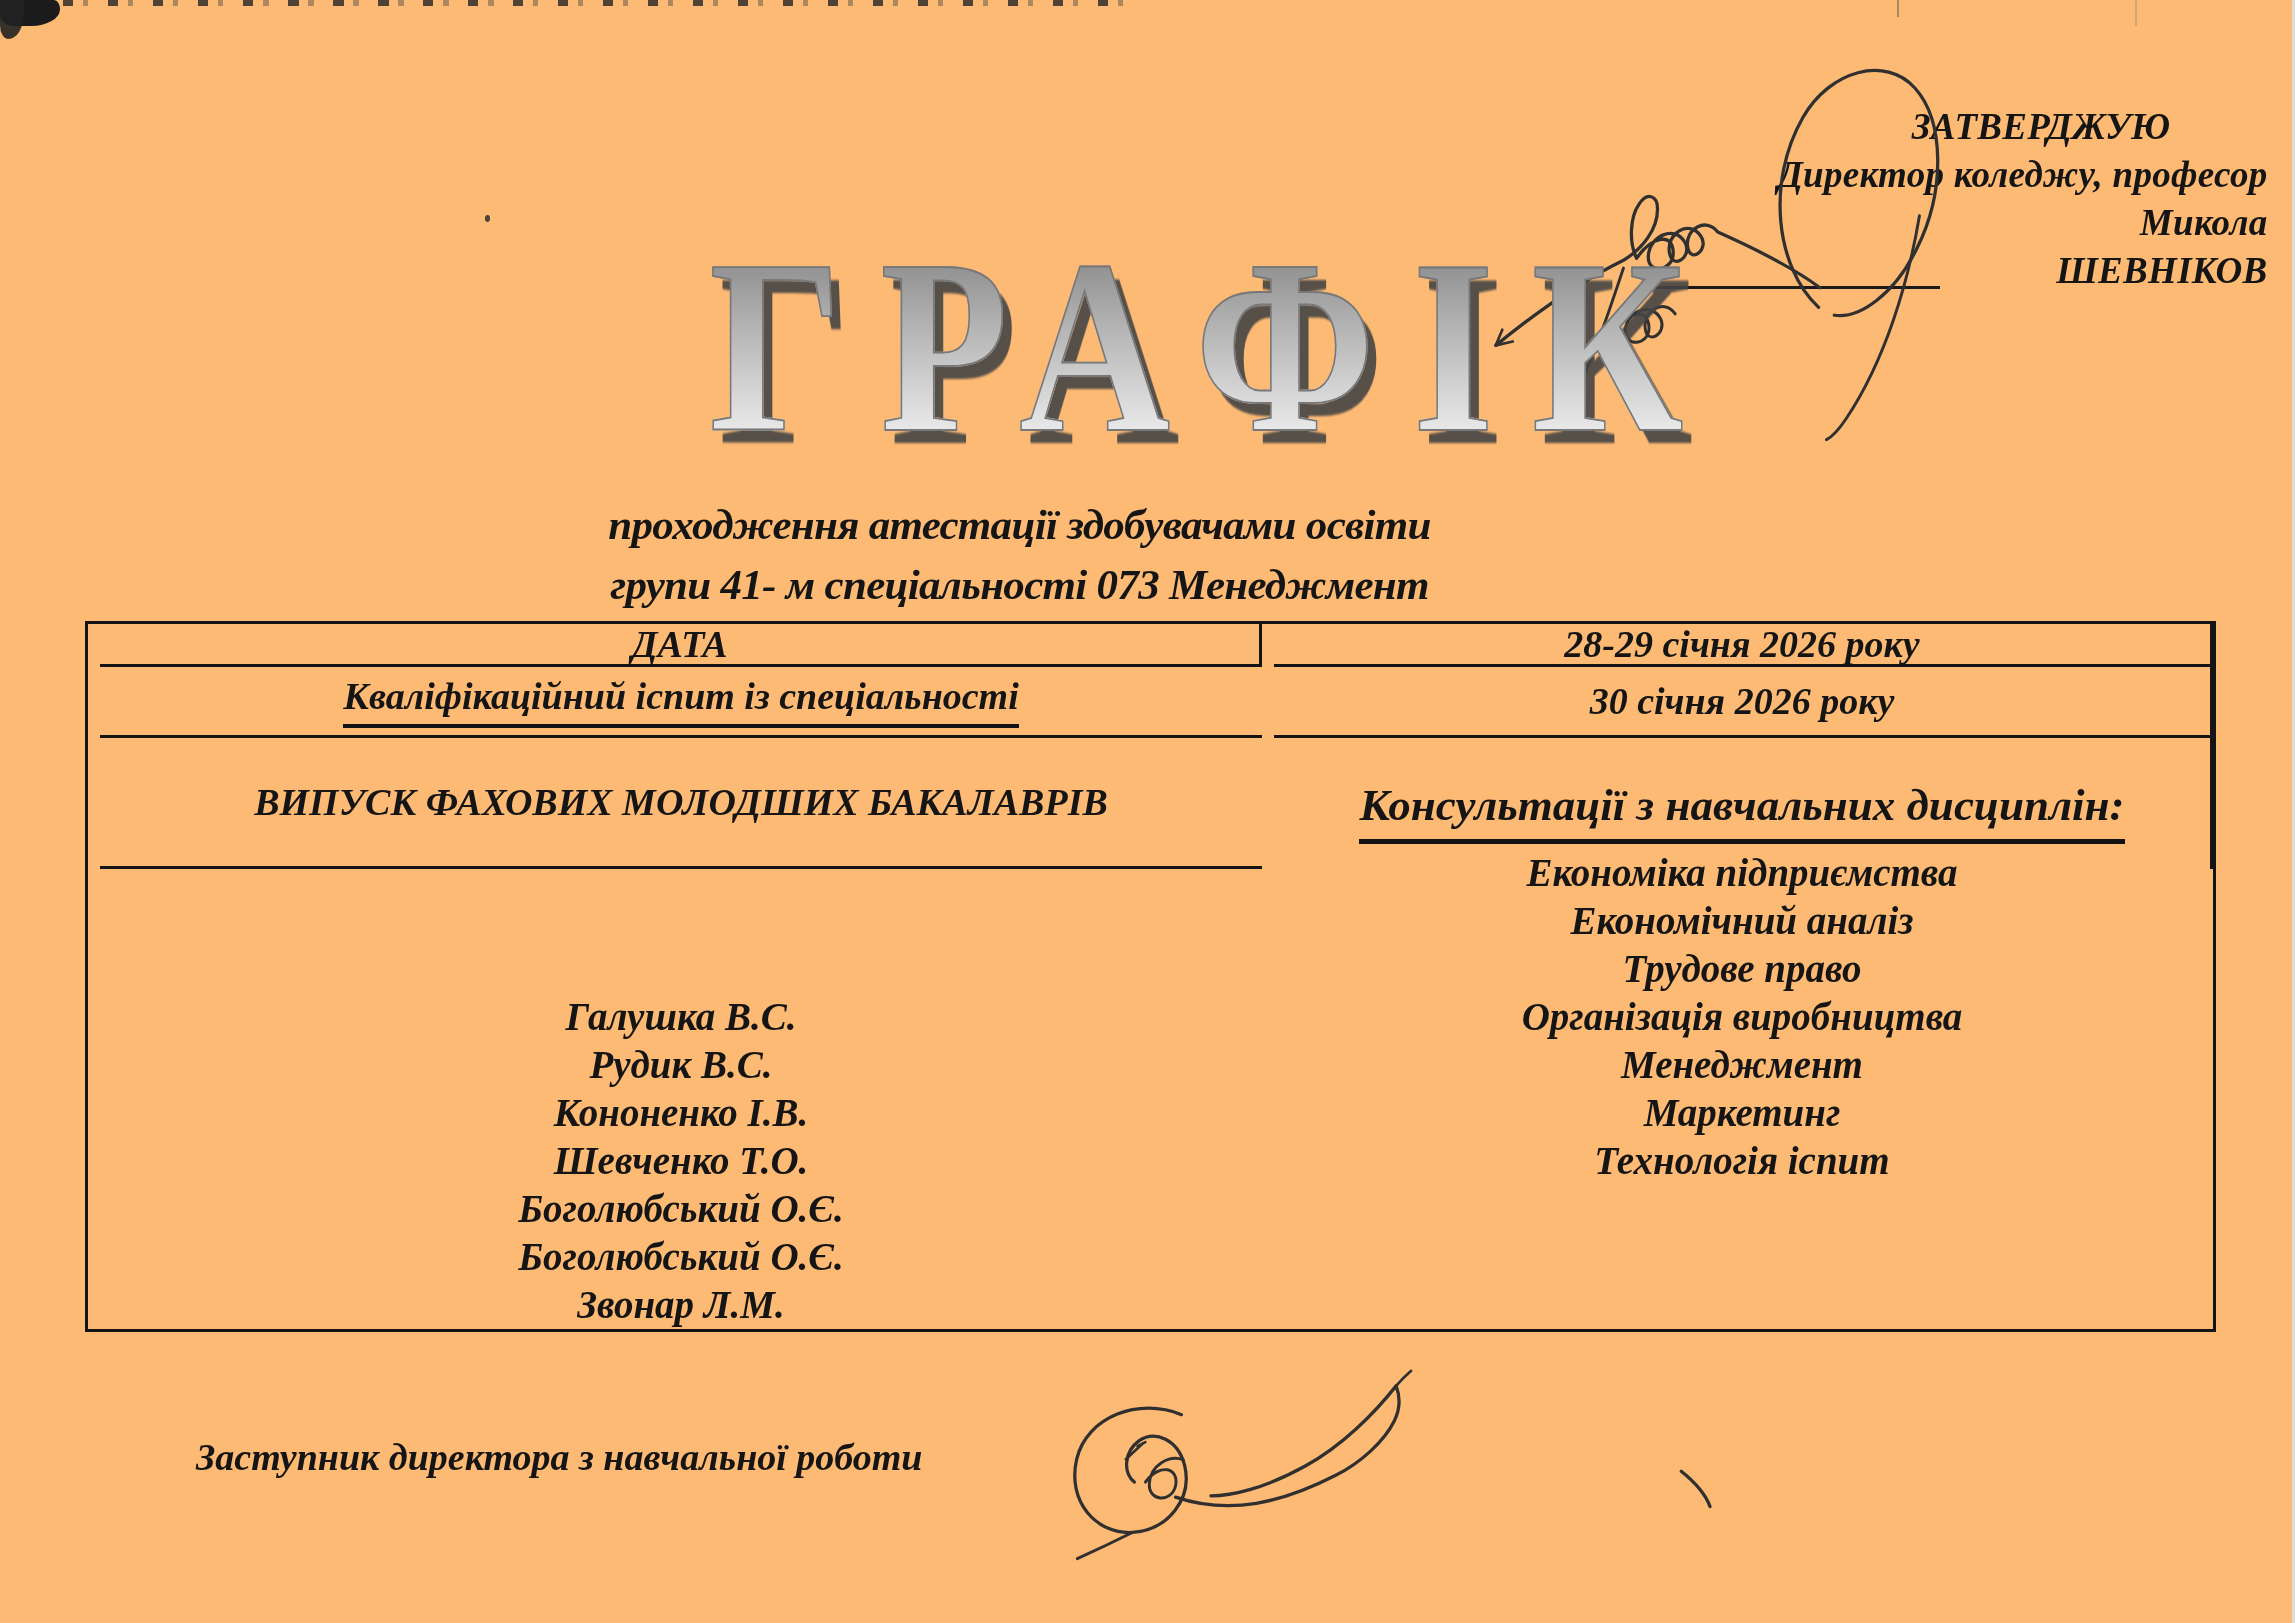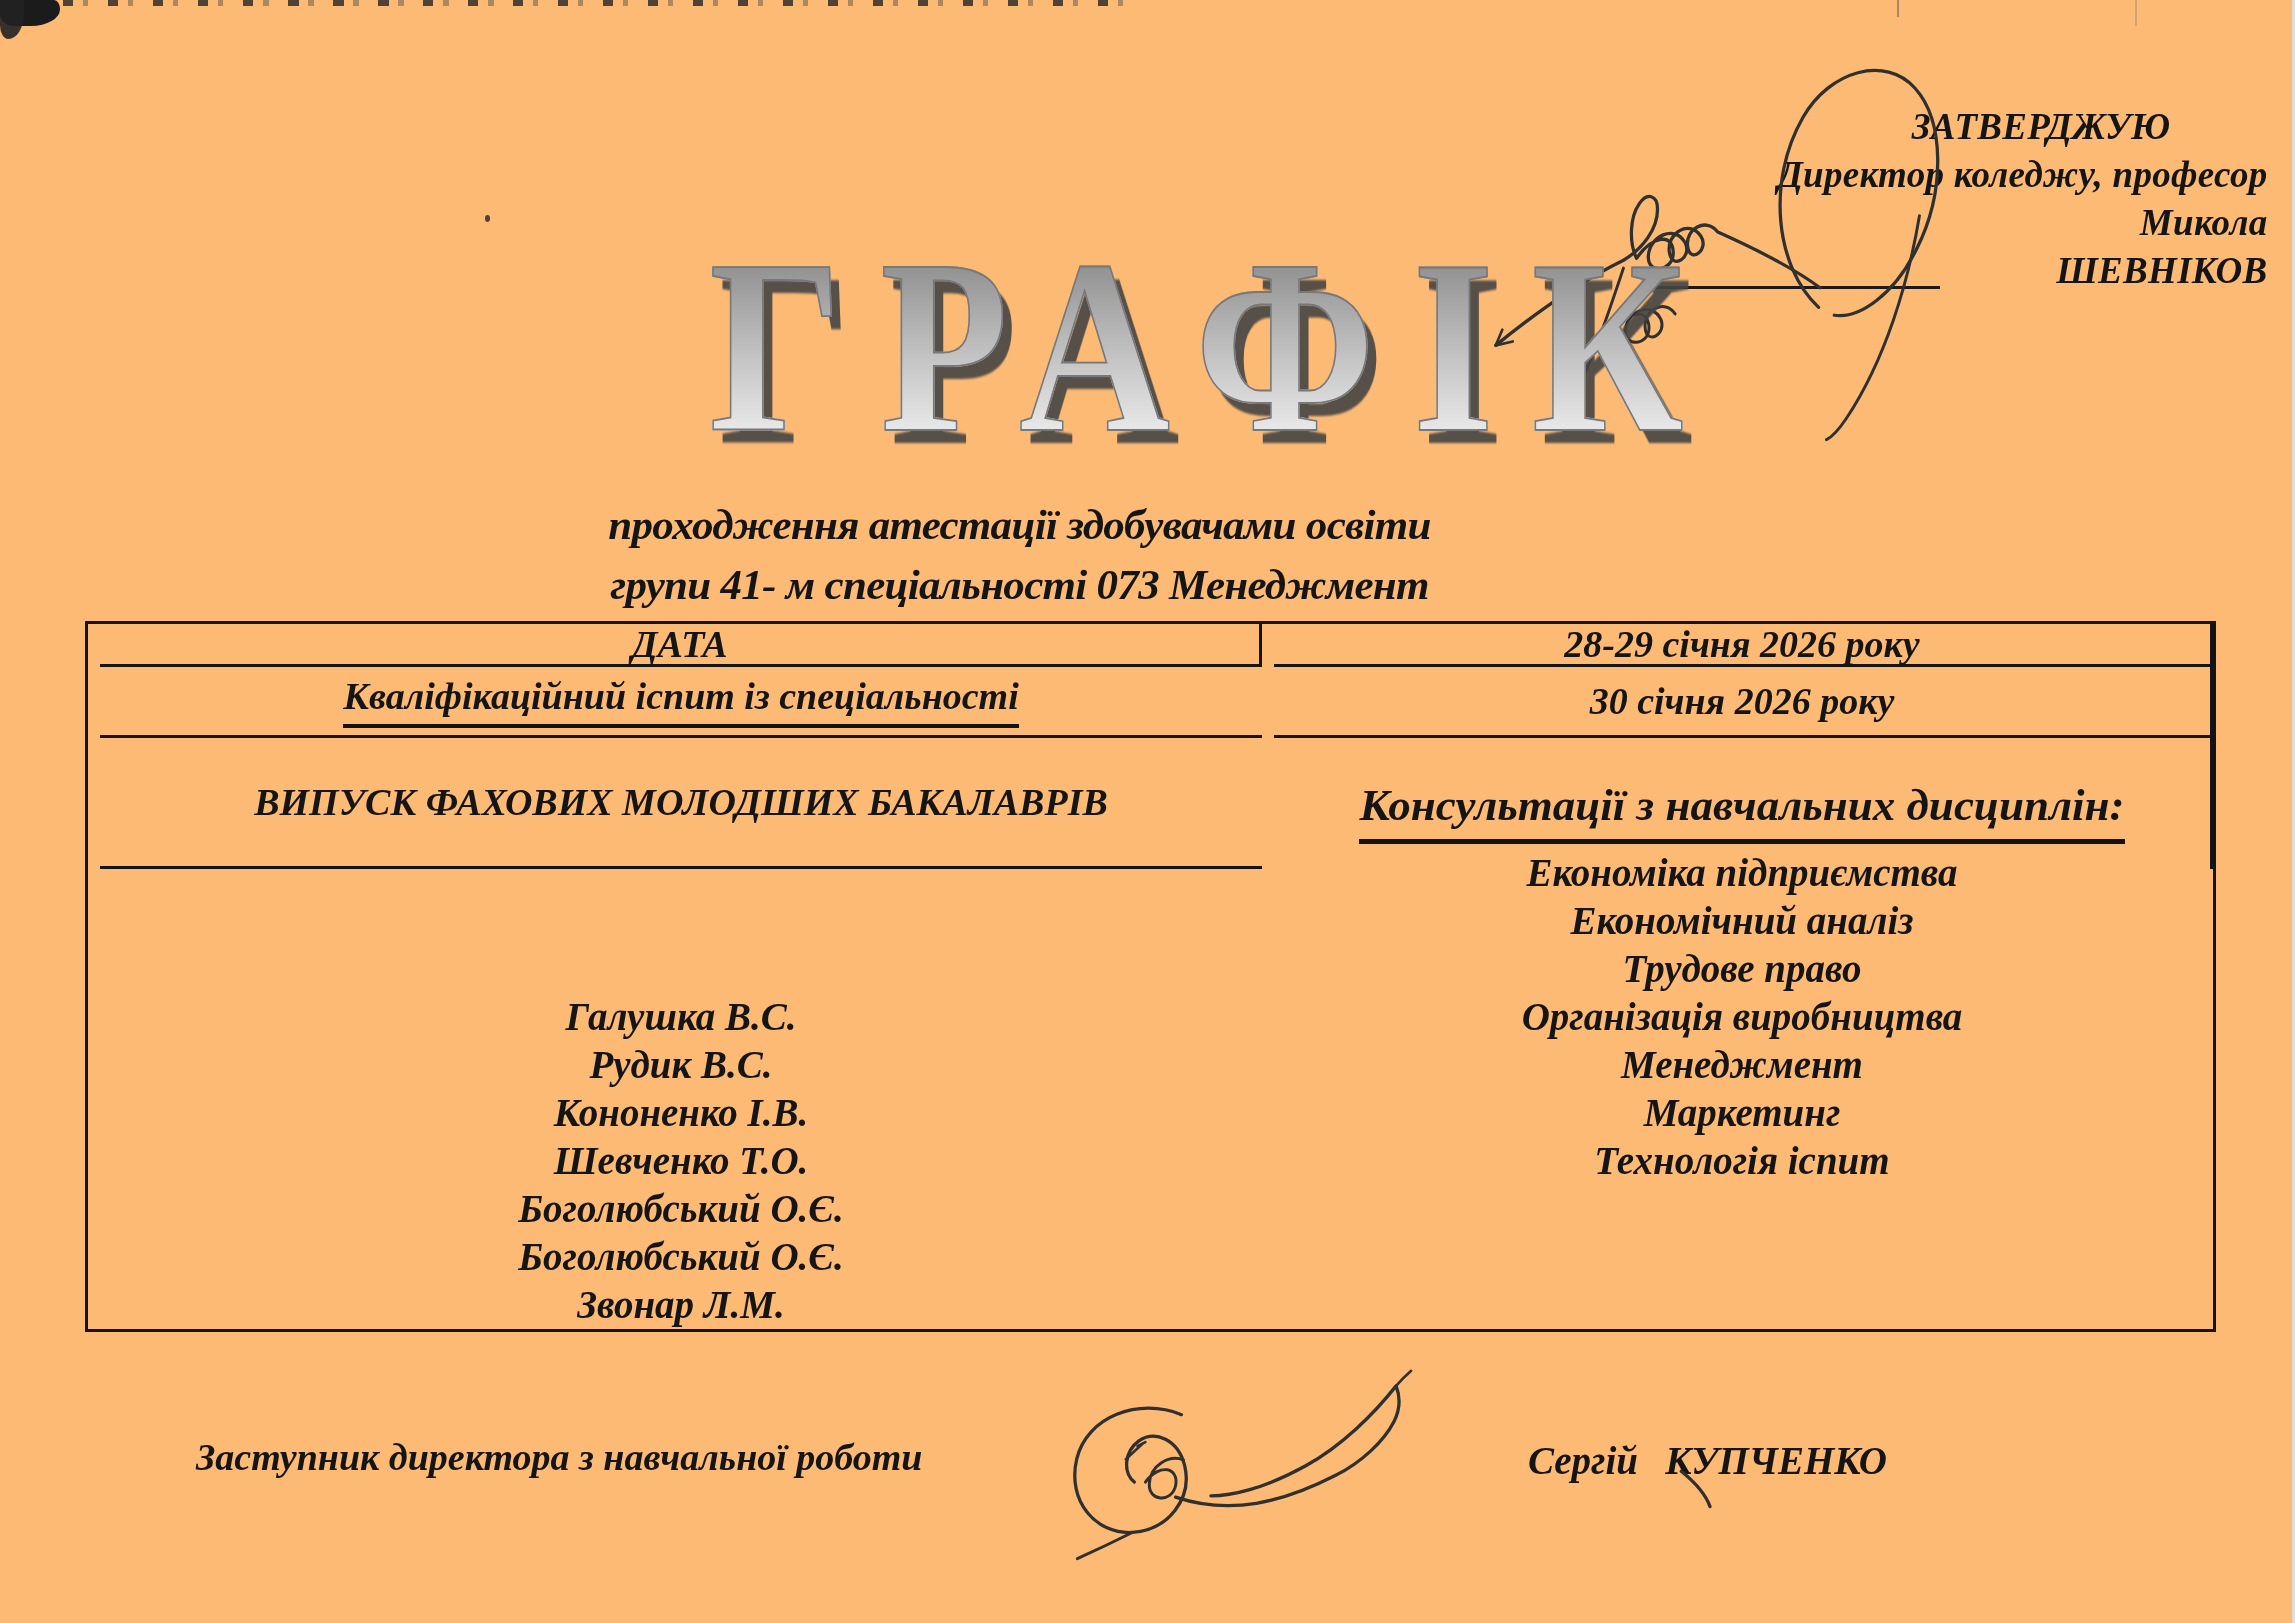--- a/index.html
+++ b/index.html
@@ -170,21 +170,20 @@
         <div>Кононенко І.В.</div>
         <div>Шевченко Т.О.</div>
         <div>Боголюбський О.Є.</div>
         <div>Боголюбський О.Є.</div>
         <div>Звонар Л.М.</div>
       </div>
     </div>
   </div>
 
   <div class="footer-title bi">Заступник директора з навчальної роботи</div>
-  <div class="footer-name bi">Сергій КУПЧЕНКО</div>
 
   <svg class="sig-svg" style="left:1047px;top:1361px;" width="367" height="216" viewBox="0 0 560 330">
     <path stroke-width="5" d="M 205 82 C 140 55, 60 85, 45 150 C 30 215, 75 265, 130 262 C 185 258, 222 210, 210 160 C 200 120, 165 105, 140 122 C 118 138, 115 170, 133 185"></path>
     <path stroke-width="4.5" d="M 130 262 C 98 278, 68 292, 46 302"></path>
     <path stroke-width="4.5" d="M 150 185 c 22 -30 52 -22 46 6 c -6 26 -42 24 -40 -4 c 2 -28 30 -44 52 -36"></path>
     <path stroke-width="4" d="M 120 150 l 26 -24 m -8 4 l 12 -6"></path>
     <path stroke-width="5" d="M 196 208 C 280 236, 360 216, 440 175 C 480 155, 515 122, 530 92 C 538 76, 540 56, 533 38 C 500 80, 450 130, 395 160 C 330 196, 280 206, 250 206"></path>
     <path stroke-width="4" d="M 533 38 C 540 30, 548 22, 556 15"></path>
   </svg>
 

